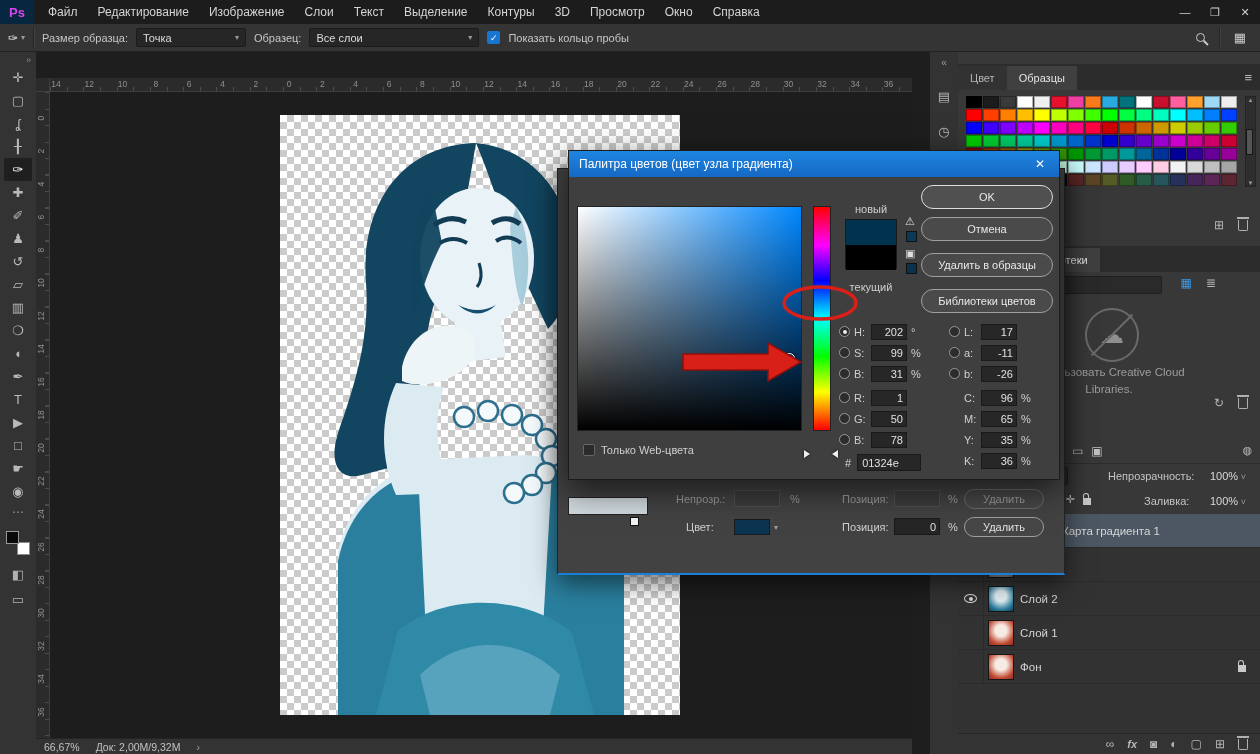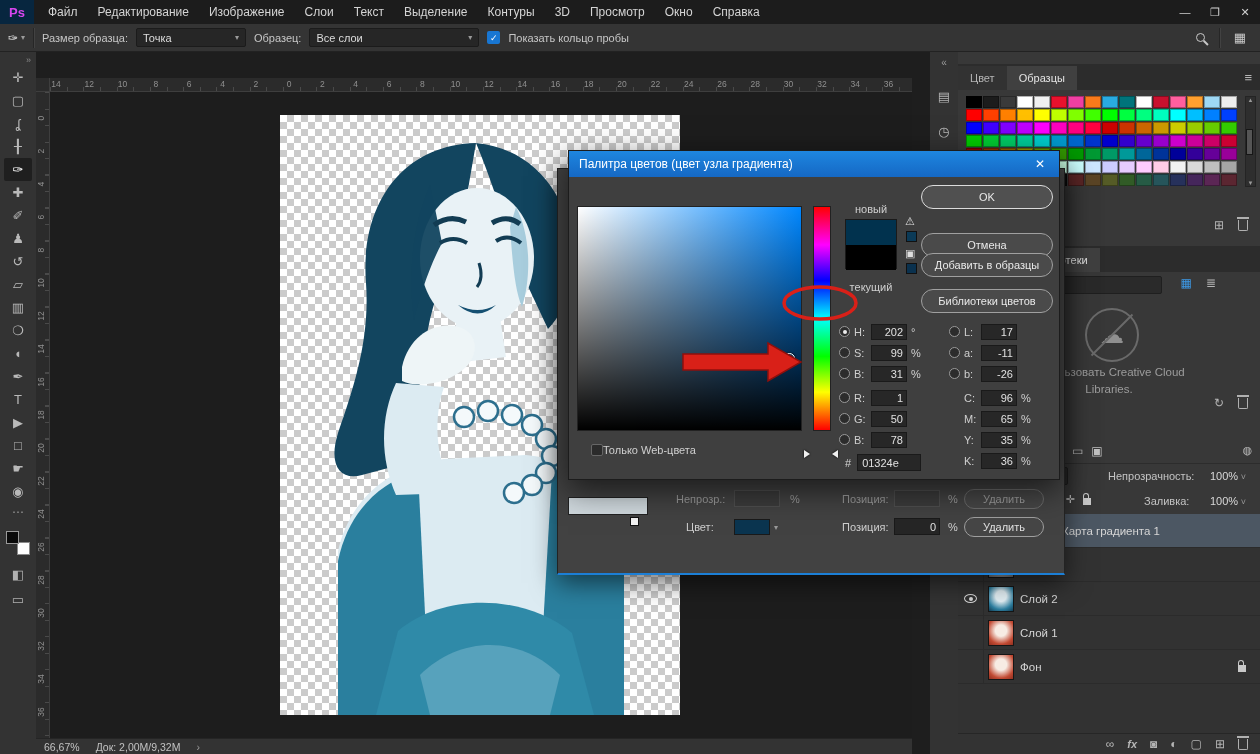--- a/index.html
+++ b/index.html
@@ -183,21 +183,21 @@
   .rad{width:11px;height:11px;border-radius:50%;border:1px solid #999;background:#2c2c2c;margin-right:4px;
        flex:none;position:relative}
   .rad.sel::after{content:"";position:absolute;inset:2.5px;background:#ececec;border-radius:50%}
   .rad.hiddenr{visibility:hidden}
   .cp-row .lbl{width:17px}
   .box{width:36px;height:16px;background:#272727;border:1px solid #1a1a1a;color:#e0e0e0;
        display:flex;align-items:center;justify-content:flex-end;padding:0 3px;flex:none}
   .unit{margin-left:4px;width:14px}
   .gap{height:3px}
   .cb2{width:12px;height:12px;background:#2b2b2b;border:1px solid #666;border-radius:2px;display:inline-block;flex:none}
-  .cp-web{position:absolute;left:22px;top:293px;display:flex;align-items:flex-end;color:#cfcfcf}
+  .cp-web{position:absolute;left:14px;top:293px;display:flex;align-items:flex-end;gap:6px;color:#cfcfcf}
   .cp-hex{position:absolute;left:276px;top:303px;display:flex;align-items:center;gap:6px}
   .cp-hex .hexbox{width:64px;height:17px;background:#272727;border:1px solid #1a1a1a;color:#e0e0e0;
        display:flex;align-items:center;padding:0 4px}
 
   
   #annot{position:absolute;inset:0;z-index:60;pointer-events:none}
 </style>
 </head>
 <body>
 
@@ -640,22 +640,22 @@
       <div class="half" data-name="new-color-swatch" style="background: rgb(1, 50, 78);"></div>
       <div class="half" data-name="current-color-swatch" style="background: rgb(0, 0, 0);"></div>
     </div>
     <span class="warn" style="left:336px;top:64px" data-name="gamut-warning-icon"></span>
     <span class="mini-sw" style="left: 337px; top: 80px; background: rgb(11, 58, 87);" data-name="gamut-warning-swatch"></span>
     <span class="cube" style="left:336px;top:96px" data-name="web-safe-cube-icon"></span>
     <span class="mini-sw" style="left: 337px; top: 112px; background: rgb(10, 49, 78);" data-name="web-safe-swatch"></span>
     <span class="cp-nc-label" style="left:276px;top:130px" data-name="current-color-label">текущий</span>
 
     <div class="cp-btn primary" style="top:34px" data-name="ok-button">OK</div>
-    <div class="cp-btn" style="top:82px" data-name="cancel-button">Отмена</div>
-    <div class="cp-btn" style="top:102px" data-name="add-to-swatches-button">Добавить в образцы</div>
+    <div class="cp-btn" style="top:66px" data-name="cancel-button">Отмена</div>
+    <div class="cp-btn" style="top:102px" data-name="add-to-swatches-button">Удалить в образцы</div>
     <div class="cp-btn" style="top:138px" data-name="color-libraries-button">Библиотеки цветов</div>
 
     <div id="cp-col-left" data-name="hsb-rgb-fields">
         <div class="cp-row" data-name="color-field-row">
           <span class="rad sel" data-name="color-field-radio"></span>
           <span class="lbl" data-name="color-field-label">H:</span>
           <div class="box" data-name="color-field-input">202</div>
           <span class="unit" data-name="color-field-unit">°</span>
         </div>
         <div class="cp-row" data-name="color-field-row">

